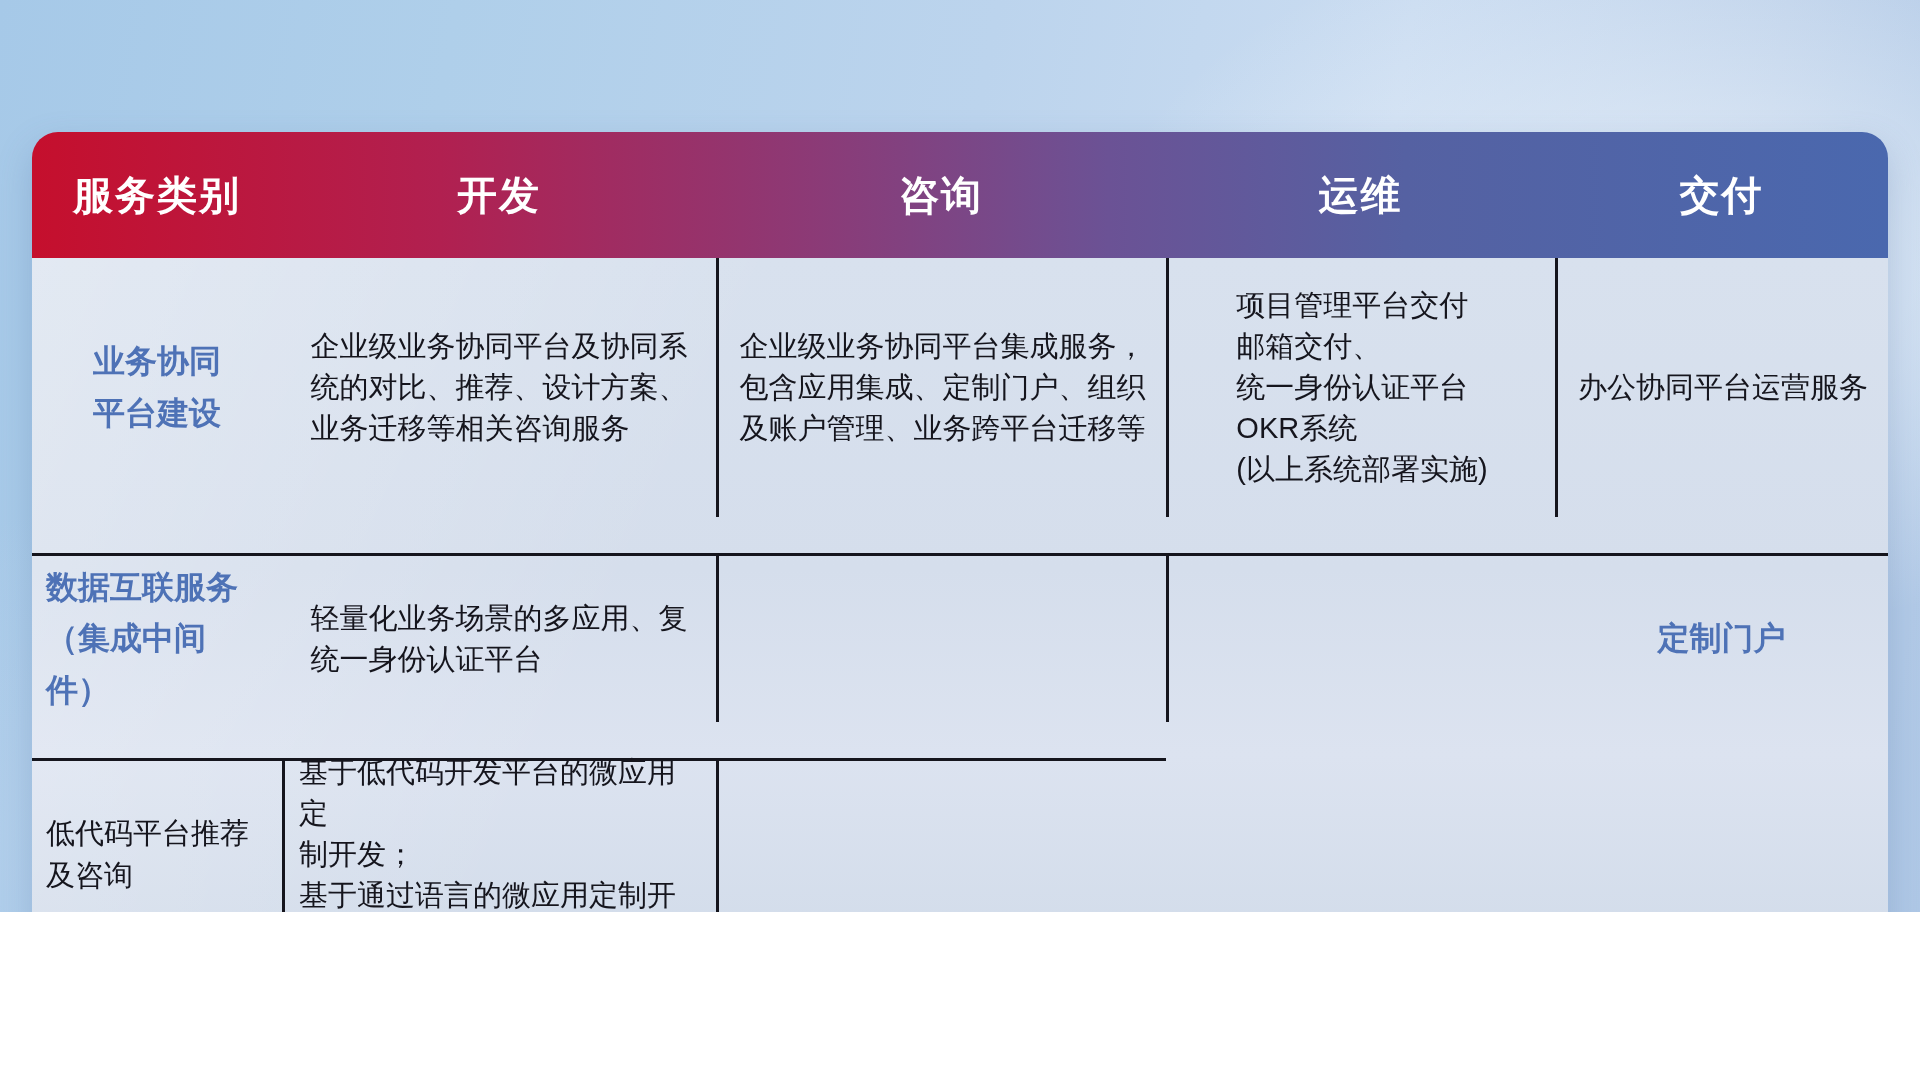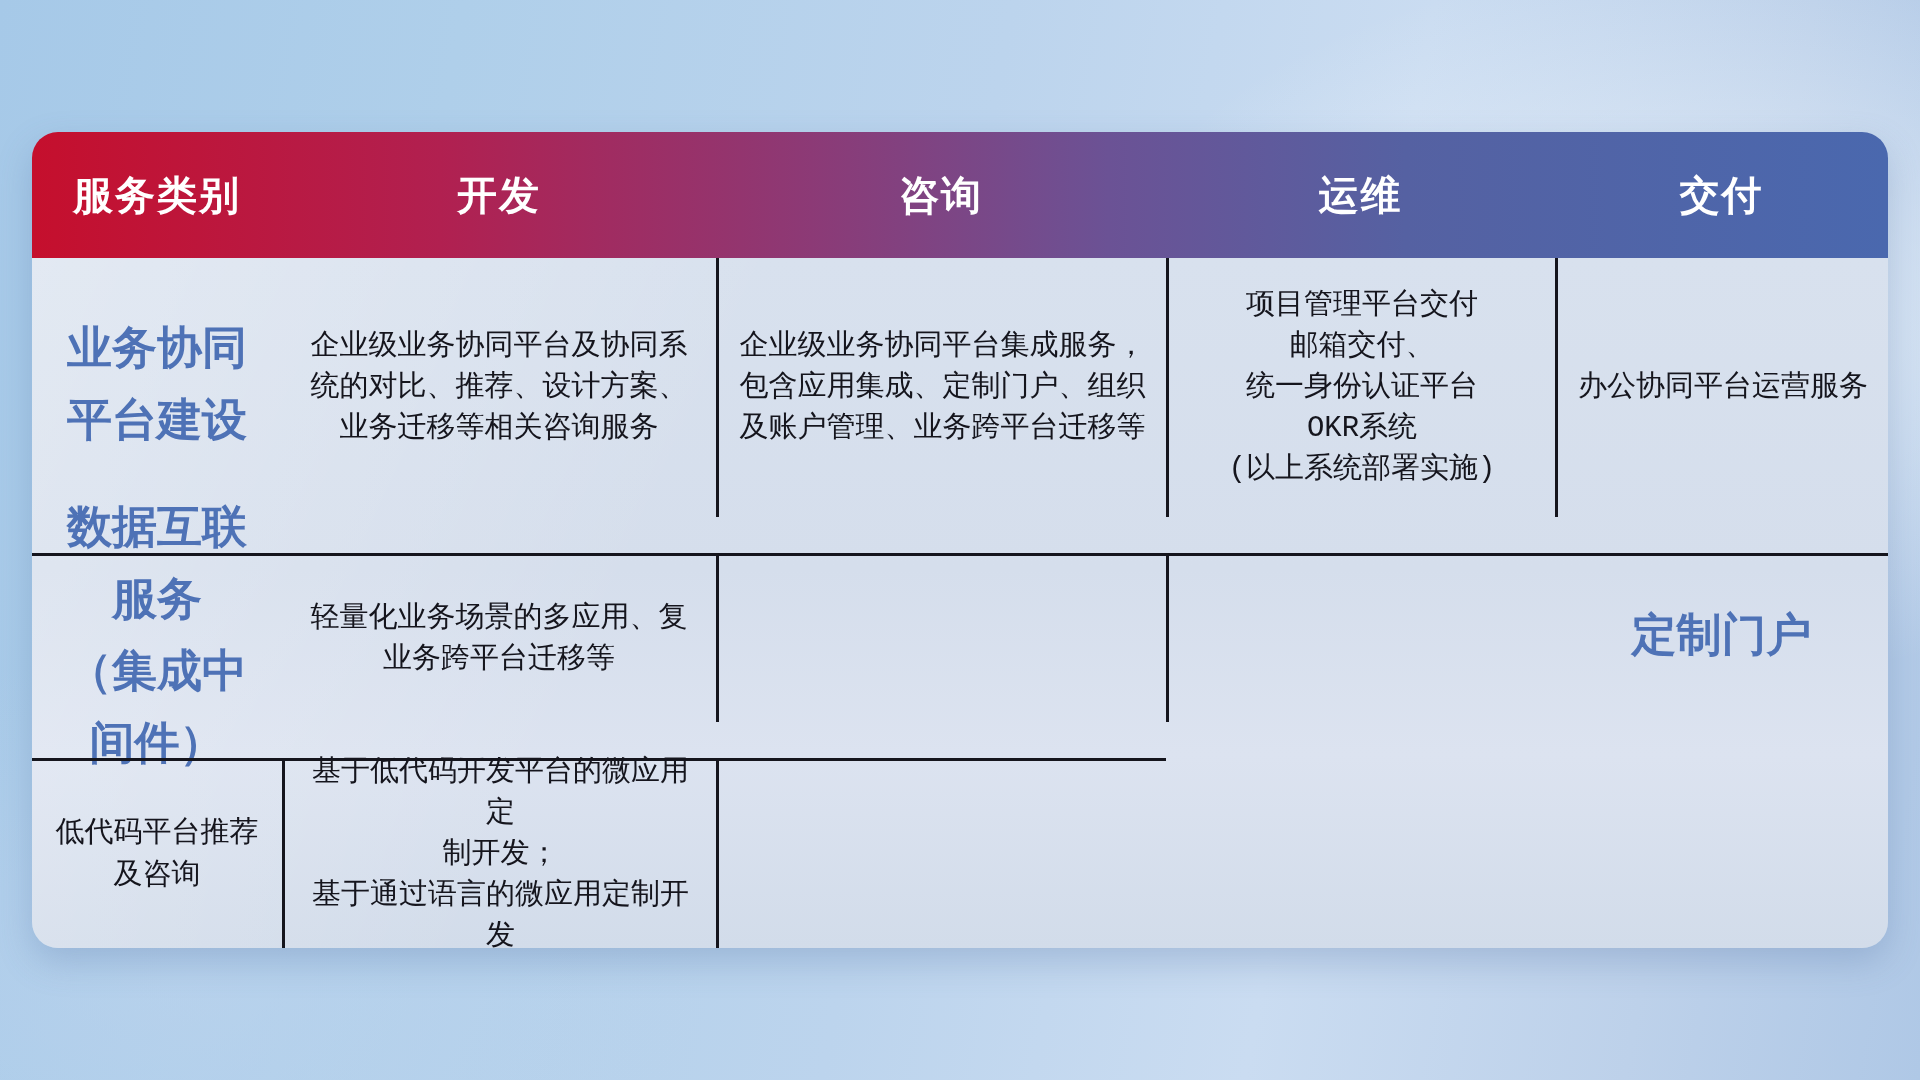--- a/index.html
+++ b/index.html
@@ -3,27 +3,26 @@
 <meta charset="utf-8">
 <style>
   html, body {
     margin: 0;
     padding: 0;
     font-family: "Liberation Sans", "DejaVu Sans", sans-serif;
   }
   .stage {
     position: relative;
     width: 1920px;
-    height: 1080px;
+    height: 912px;
     overflow: hidden;
     background:
       radial-gradient(1000px 600px at 88% 30%, rgba(240,246,252,0.75), rgba(240,246,252,0) 60%),
       radial-gradient(800px 500px at 10% 90%, rgba(190,212,238,0.6), rgba(190,212,238,0) 65%),
       linear-gradient(100deg, #A6C9E8 0%, #AFCFEA 22%, #BCD4ED 48%, #CADCF1 68%, #BDD1EA 86%, #AFC8E6 100%);
-    font-family: Liberation Mono, monospace;
   }
   .table-card {
     position: absolute;
     left: 32px;
     top: 132px;
     width: 1856px;
     height: 816px;
     border-radius: 26px;
     overflow: hidden;
     box-shadow: 0 14px 34px rgba(80, 110, 160, 0.28);
@@ -55,30 +54,30 @@
     grid-template-rows: 259px 205px 226px;
     height: 690px;
     background:
       linear-gradient(115deg, rgba(255,255,255,0.28) 0%, rgba(255,255,255,0) 35%),
       linear-gradient(180deg, #D8E1EE 0%, #D5DEEC 45%, #DCE3F0 72%, #D2DCEA 100%);
   }
   .cell {
     display: flex;
     align-items: center;
     justify-content: center;
-    text-align: center;
+    text-align: left;
     padding: 10px 14px;
     box-sizing: border-box;
     font-size: 29px;
     line-height: 1.42;
     color: var(--body-text, #15151D);
     white-space: pre-line;
   }
   .cell.category {
-    font-size: 45px;
+    font-size: 32px;
     font-weight: 700;
     line-height: 1.6;
     color: var(--category-text, #4E72B6);
   }
   .v { border-left: 3px solid var(--grid-line, #15151D); }
   .t { border-top: 3px solid var(--grid-line, #15151D); margin-top: 36px; }
 </style>
 </head>
 <body>
 
@@ -106,21 +105,21 @@
       <div class="cell v">项目管理平台交付
 邮箱交付、
 统一身份认证平台
 OKR系统
 (以上系统部署实施)</div>
       <div class="cell v">办公协同平台运营服务</div>
 
       <div class="cell category t">数据互联服务
 （集成中间件）</div>
       <div class="cell t">轻量化业务场景的多应用、复
-业务跨平台迁移等</div>
+统一身份认证平台</div>
       <div class="cell v t"></div>
       <div class="cell v t"></div>
 
       <div class="cell category t">定制门户</div>
       <div class="cell t">低代码平台推荐及咨询</div>
       <div class="cell v t">基于低代码开发平台的微应用定
 制开发；
 基于通过语言的微应用定制开发</div>
       <div class="cell v t"></div>
     </div>

